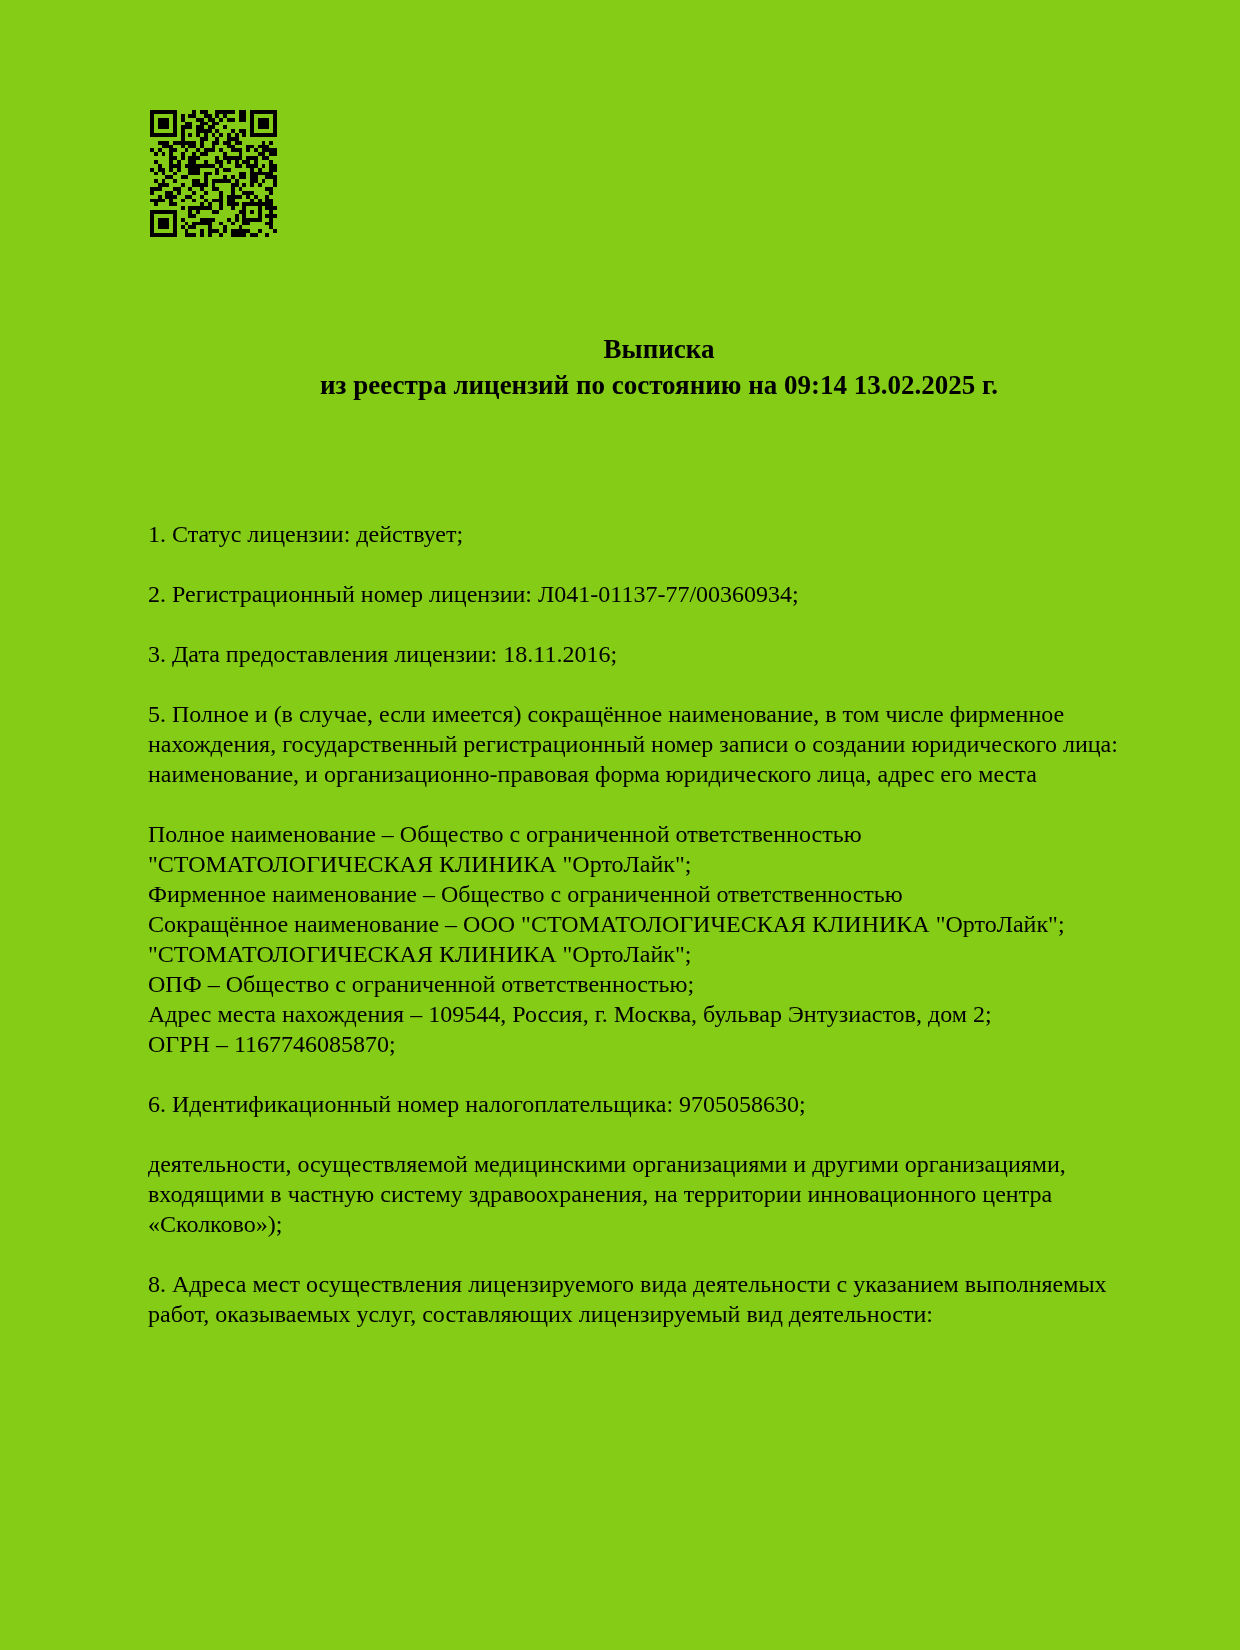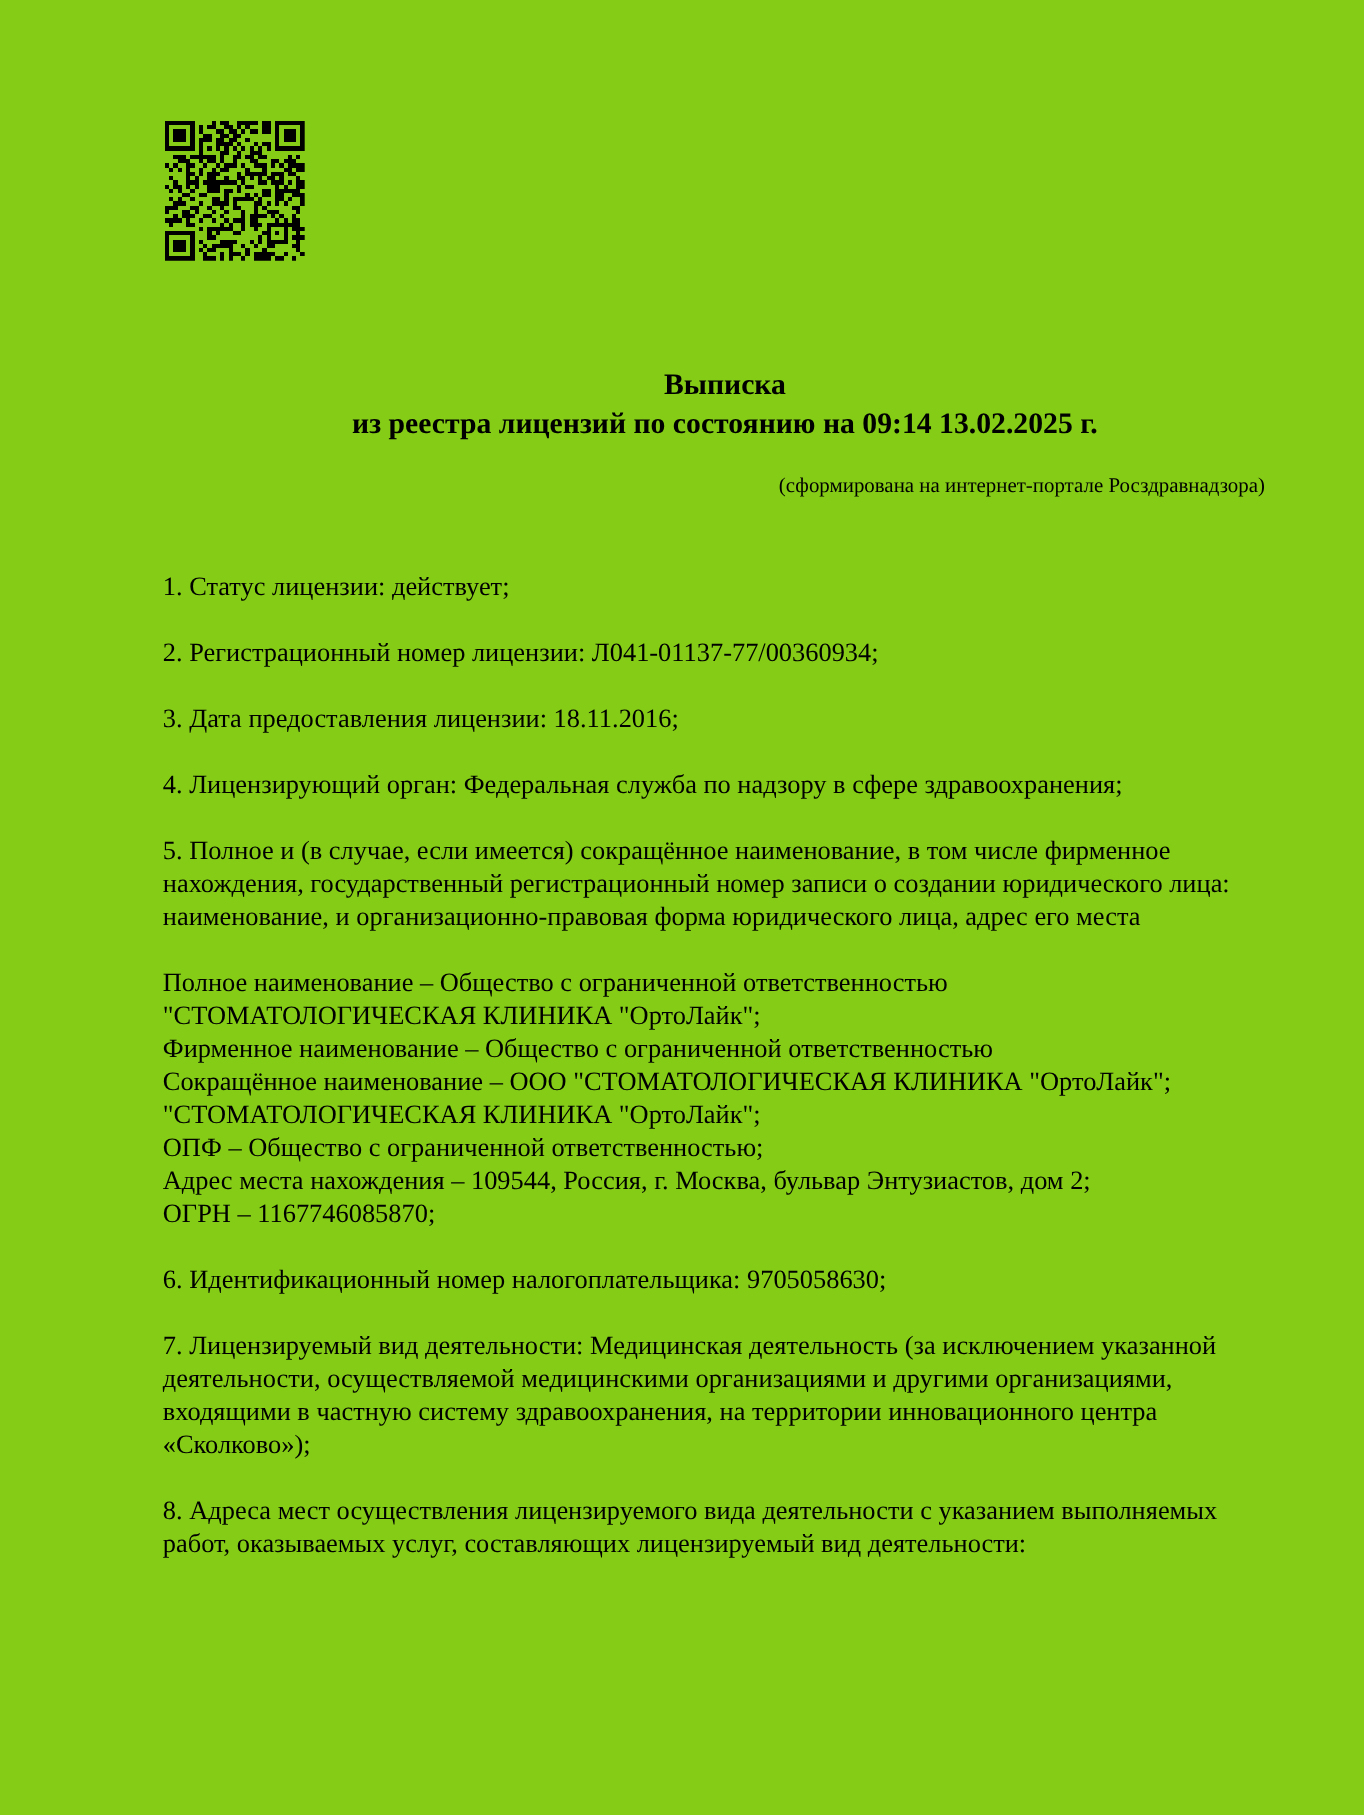--- a/index.html
+++ b/index.html
@@ -590,55 +590,50 @@
       <rect x="26" y="32" width="1" height="1" fill="#000"></rect>
       <rect x="27" y="32" width="1" height="1" fill="#000"></rect>
       <rect x="30" y="32" width="1" height="1" fill="#000"></rect>
     </svg>
 
   <div class="title-block">
     <div class="title-line">Выписка</div>
     <div class="title-line">из реестра лицензий по состоянию на 09:14 13.02.2025 г.</div>
   </div>
 
-  <div class="subtitle">(сформирована на интернет-портале Росздравнадзора)</div>
 
   <div class="doc-body" id="doc-body">
       <div class="paragraph">
         <div class="text-line">1. Статус лицензии: действует;</div>
       </div>
       <div class="paragraph">
         <div class="text-line">2. Регистрационный номер лицензии: Л041-01137-77/00360934;</div>
       </div>
       <div class="paragraph">
         <div class="text-line">3. Дата предоставления лицензии: 18.11.2016;</div>
-      </div>
-      <div class="paragraph">
-        <div class="text-line">4. Лицензирующий орган: Федеральная служба по надзору в сфере здравоохранения;</div>
       </div>
       <div class="paragraph">
         <div class="text-line">5. Полное и (в случае, если имеется) сокращённое наименование, в том числе фирменное</div>
         <div class="text-line">нахождения, государственный регистрационный номер записи о создании юридического лица:</div>
         <div class="text-line">наименование, и организационно-правовая форма юридического лица, адрес его места</div>
       </div>
       <div class="paragraph">
         <div class="text-line">Полное наименование – Общество с ограниченной ответственностью</div>
         <div class="text-line">"СТОМАТОЛОГИЧЕСКАЯ КЛИНИКА "ОртоЛайк";</div>
         <div class="text-line">Фирменное наименование – Общество с ограниченной ответственностью</div>
         <div class="text-line">Сокращённое наименование – ООО "СТОМАТОЛОГИЧЕСКАЯ КЛИНИКА "ОртоЛайк";</div>
         <div class="text-line">"СТОМАТОЛОГИЧЕСКАЯ КЛИНИКА "ОртоЛайк";</div>
         <div class="text-line">ОПФ – Общество с ограниченной ответственностью;</div>
         <div class="text-line">Адрес места нахождения – 109544, Россия, г. Москва, бульвар Энтузиастов, дом 2;</div>
         <div class="text-line">ОГРН – 1167746085870;</div>
       </div>
       <div class="paragraph">
         <div class="text-line">6. Идентификационный номер налогоплательщика: 9705058630;</div>
       </div>
       <div class="paragraph">
-        <div class="text-line">7. Лицензируемый вид деятельности: Медицинская деятельность (за исключением указанной</div>
         <div class="text-line">деятельности, осуществляемой медицинскими организациями и другими организациями,</div>
         <div class="text-line">входящими в частную систему здравоохранения, на территории инновационного центра</div>
         <div class="text-line">«Сколково»);</div>
       </div>
       <div class="paragraph">
         <div class="text-line">8. Адреса мест осуществления лицензируемого вида деятельности с указанием выполняемых</div>
         <div class="text-line">работ, оказываемых услуг, составляющих лицензируемый вид деятельности:</div>
       </div>
     </div>
 

